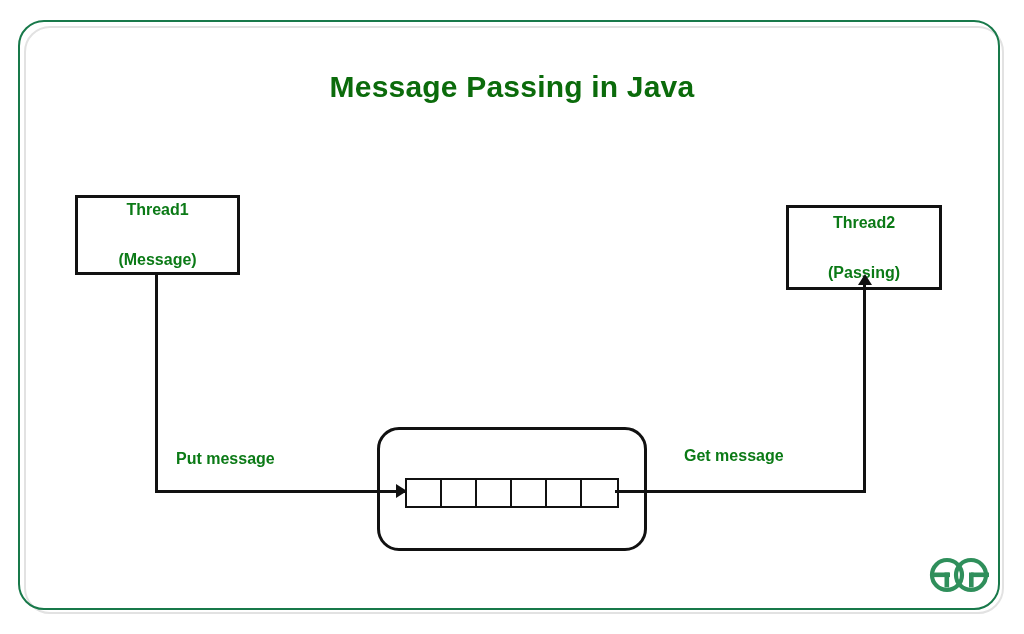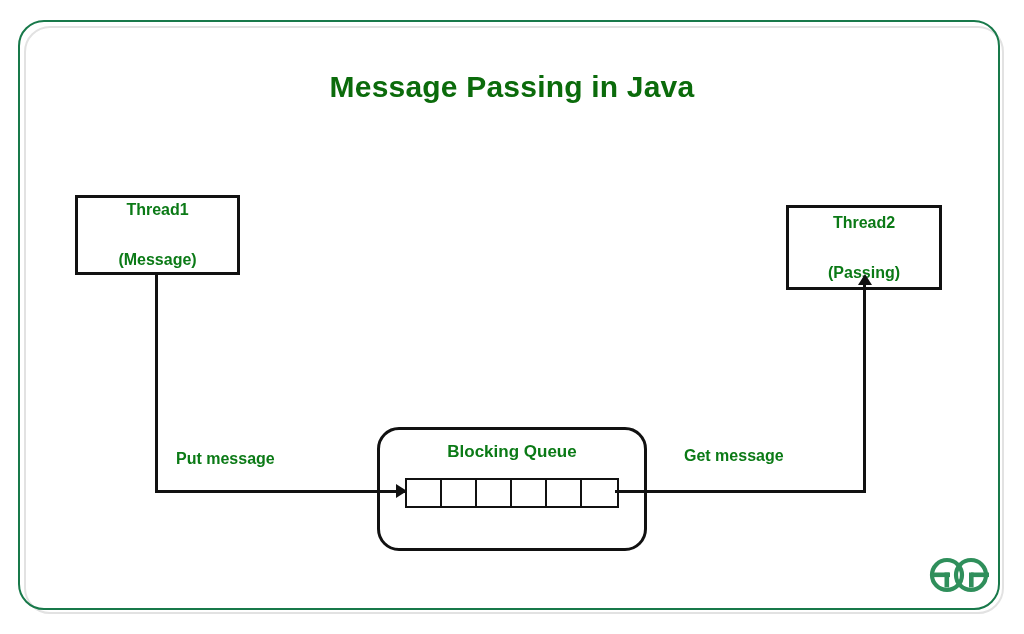--- a/index.html
+++ b/index.html
@@ -178,21 +178,20 @@
     <span class="thread-line">Thread1</span>
     <span class="thread-line">(Message)</span>
   </div>
 
   <div class="thread-box" id="thread2-box">
     <span class="thread-line">Thread2</span>
     <span class="thread-line">(Passing)</span>
   </div>
 
   <div id="queue-box"></div>
-  <div id="queue-title">Blocking Queue</div>
   <div id="queue-cells">
       <div class="queue-cell"></div>
       <div class="queue-cell"></div>
       <div class="queue-cell"></div>
       <div class="queue-cell"></div>
       <div class="queue-cell"></div>
       <div class="queue-cell"></div>
     </div>
 
   <div class="line-v" id="put-line-v"></div>

